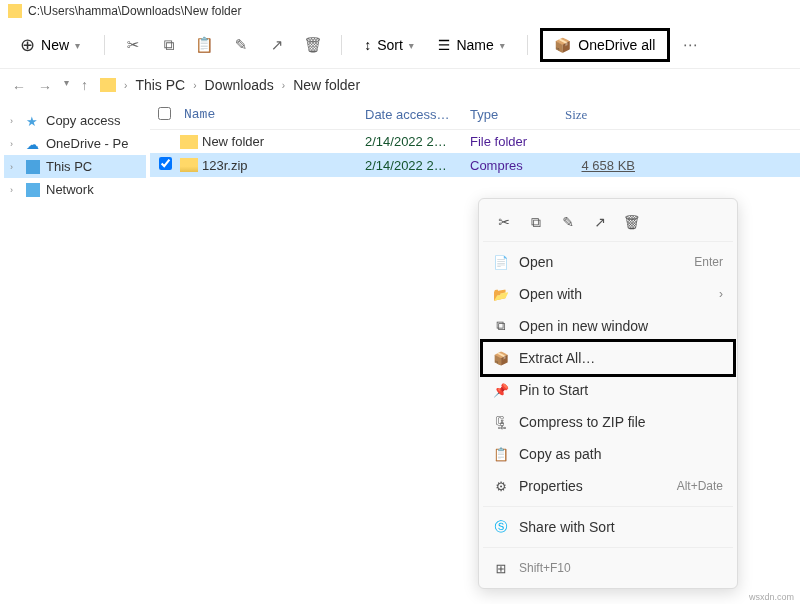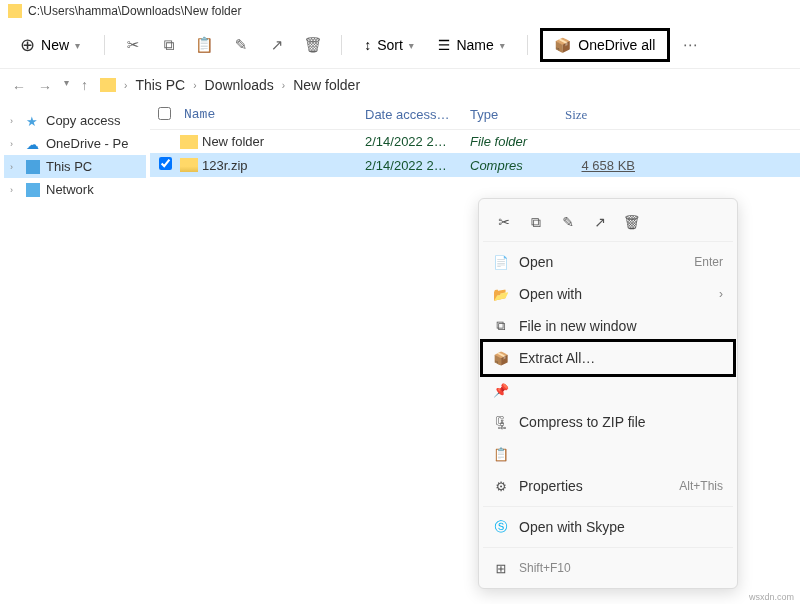--- a/index.html
+++ b/index.html
@@ -39,21 +39,21 @@
     .col-date { width: 105px; }
     .col-type { width: 95px; }
     .col-size { width: 80px; font-family: Liberation Serif, serif; }
     
     .row { display: flex; align-items: center; padding: 4px 0; font-size: 13px; }
     .row.selected { background: #cce8ff; }
     .row .r-check { width: 30px; text-align: center; }
     .row .r-icon { width: 18px; height: 14px; display: inline-block; margin-right: 4px; }
     .row .r-name { width: 185px; display: flex; align-items: center; }
     .row .r-date { width: 105px; color: #14532d; }
-    .row .r-type { width: 95px; color: #14532d; font-style: italic; }
+    .row .r-type { width: 95px; color: #4c1d95; }
     .row .r-size { width: 80px; color: #555; text-align: right; padding-right: 10px; text-decoration: underline; }
     
     .folder-icon { background: #ffd868; }
     .zip-icon { background: linear-gradient(#ffd868 60%, #e8c050); }
     
     .context-menu { position: absolute; top: 198px; left: 478px; width: 260px; background: #f9f9f9; border: 1px solid #ddd; border-radius: 6px; box-shadow: 0 4px 16px rgba(0,0,0,0.15); padding: 4px; }
     .cm-icons { display: flex; gap: 6px; padding: 6px 8px; border-bottom: 1px solid #eee; margin-bottom: 4px; }
     .cm-icons .ci { width: 26px; height: 26px; display: flex; align-items: center; justify-content: center; color: #555; cursor: pointer; font-size: 14px; }
     .cm-item { display: flex; align-items: center; padding: 8px 10px; gap: 10px; font-size: 14px; cursor: pointer; border-radius: 3px; }
     .cm-item .cm-ico { width: 16px; height: 16px; display: flex; align-items: center; justify-content: center; color: #555; font-size: 13px; }
@@ -199,47 +199,49 @@
     <span class="cm-label">Open</span>
     <span class="cm-accel">Enter</span>
   </div>
   <div class="cm-item">
     <span class="cm-ico">📂</span>
     <span class="cm-label">Open with</span>
     <span class="cm-accel">›</span>
   </div>
   <div class="cm-item">
     <span class="cm-ico">⧉</span>
-    <span class="cm-label">File in new window</span>
+    <span class="cm-label">Open in new window</span>
   </div>
   <div class="cm-highlight">
     <div class="cm-item">
       <span class="cm-ico">📦</span>
       <span class="cm-label">Extract All…</span>
     </div>
   </div>
   <div class="cm-item">
     <span class="cm-ico">📌</span>
+    <span class="cm-label">Pin to Start</span>
   </div>
   <div class="cm-item">
     <span class="cm-ico">🗜</span>
     <span class="cm-label">Compress to ZIP file</span>
   </div>
   <div class="cm-item">
     <span class="cm-ico">📋</span>
+    <span class="cm-label">Copy as path</span>
   </div>
   <div class="cm-item">
     <span class="cm-ico">⚙</span>
     <span class="cm-label">Properties</span>
-    <span class="cm-accel">Alt+This</span>
+    <span class="cm-accel">Alt+Date</span>
   </div>
   <div class="cm-sep"></div>
   <div class="cm-item">
     <span class="cm-ico" style="color:#00aff0">Ⓢ</span>
-    <span class="cm-label">Open with Skype</span>
+    <span class="cm-label">Share with Sort</span>
   </div>
   <div class="cm-sep"></div>
   <div class="cm-item">
     <span class="cm-ico">⊞</span>
     <span class="cm-accel">Shift+F10</span>
   </div>
 </div>
 
 <div class="watermark">wsxdn.com</div>
 

